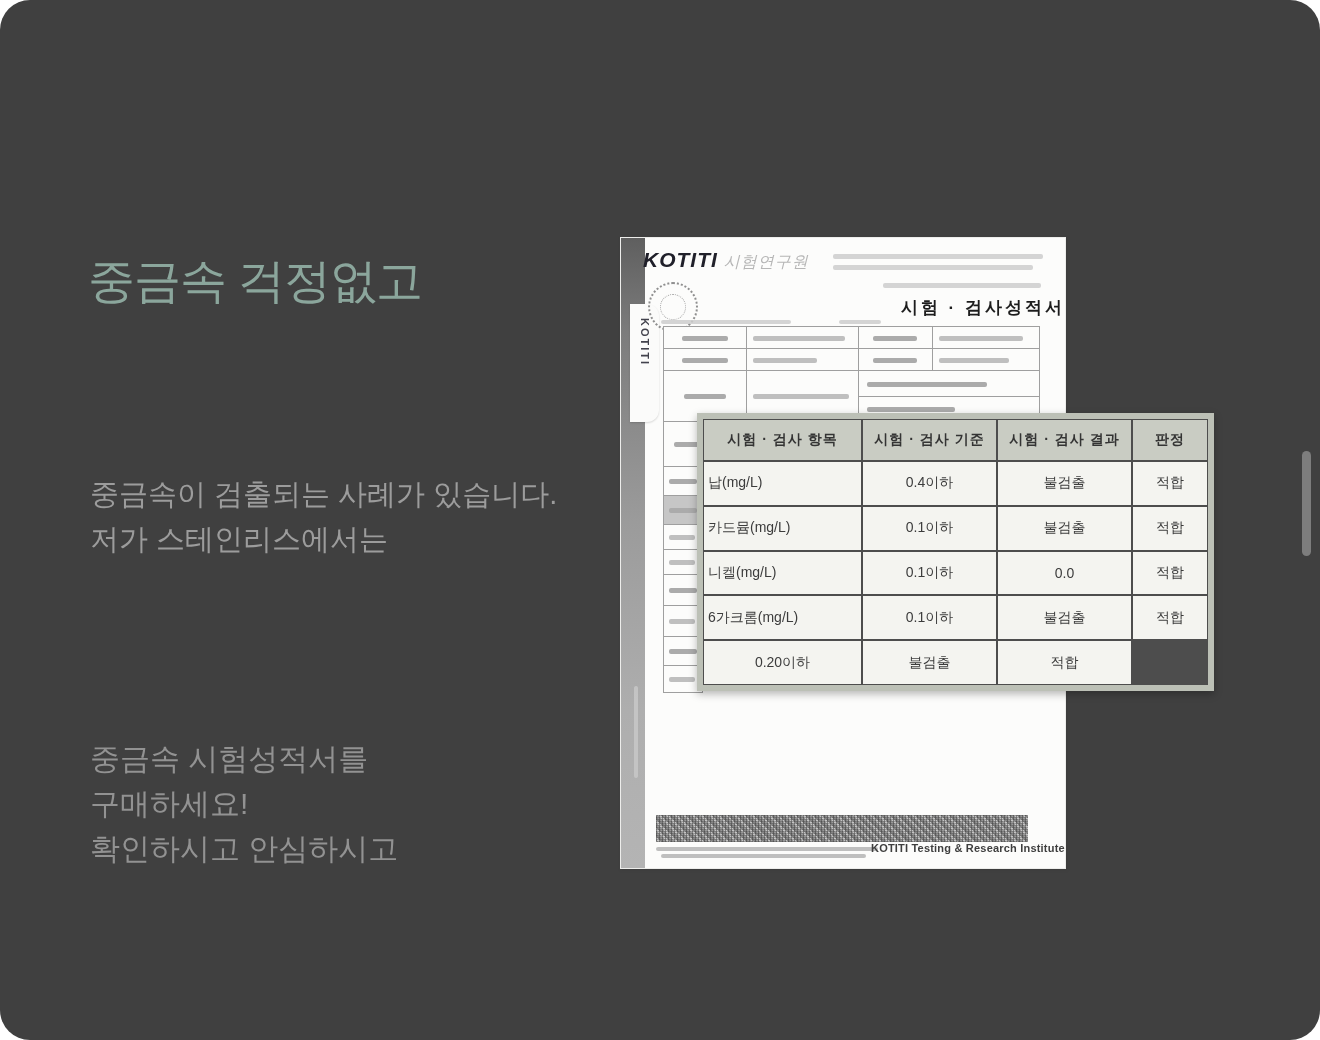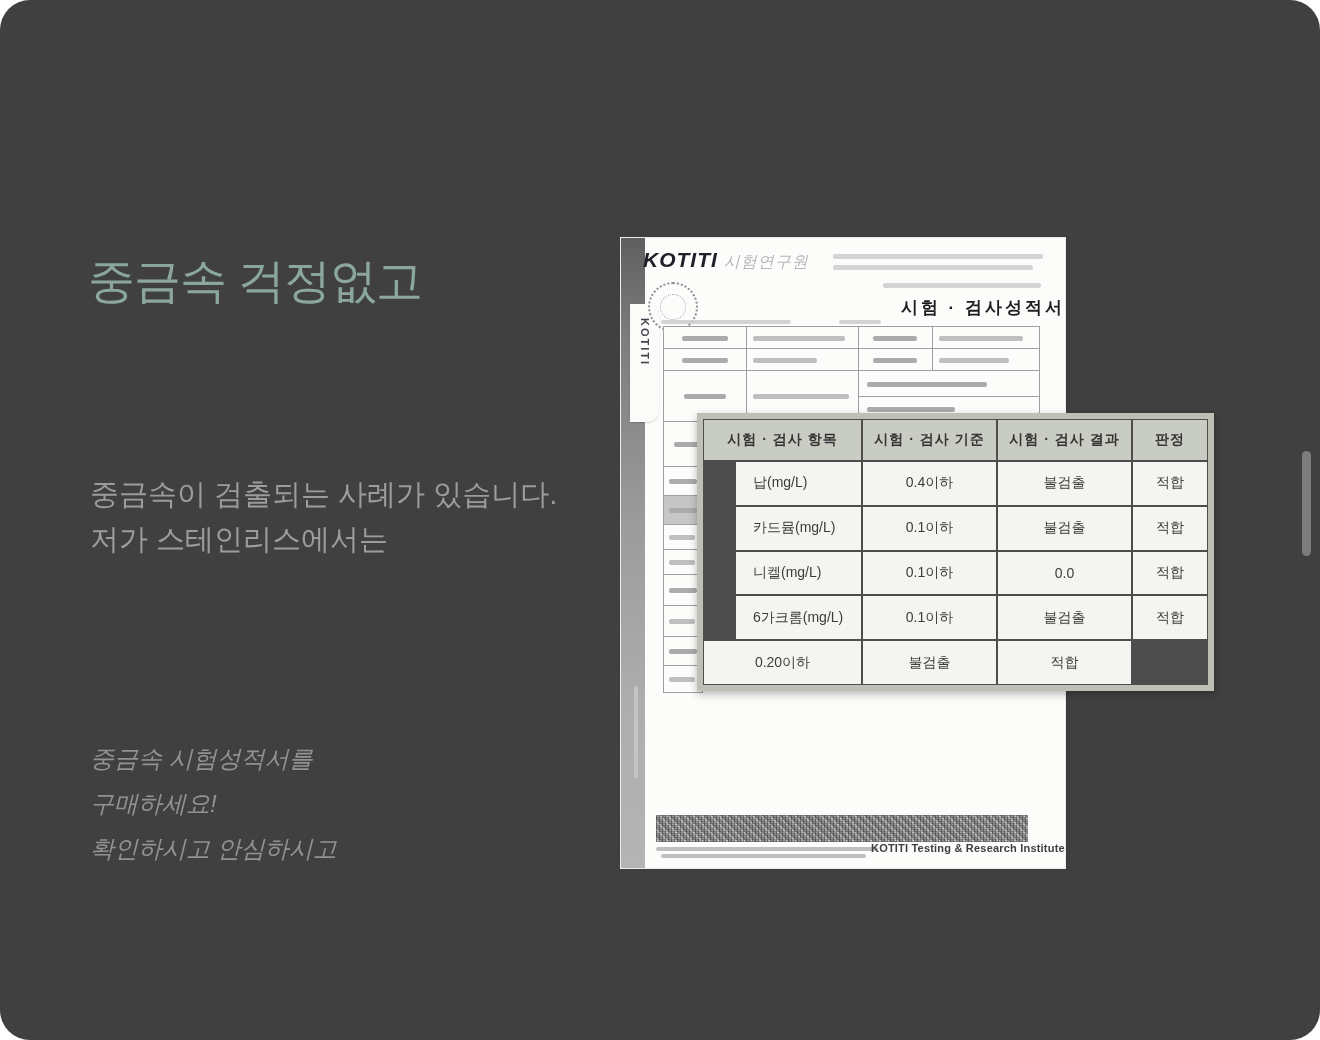--- a/index.html
+++ b/index.html
@@ -10,21 +10,21 @@
   }
 
   
   .intro-heading { position:absolute; left:88px; top:244px; }
   .intro-heading .hline { font-size:47px; line-height:73px; font-weight:500; color:#8ba69c; letter-spacing:-1px; }
   .para { position:absolute; left:90px; color:#9c9c9c; }
   .para .pline { font-size:29px; line-height:45px; font-weight:400; }
   .para1 { top:472px; }
   .para2 { top:606px; }
   .para3 { top:736px; color:#929292; }
-  .para3 .pline { font-size:24px;font-style:italic; }
+  .para3 .pline { font-size:30px; }
 
   
   .doc {
     position:absolute; left:620px; top:237px; width:446px; height:632px;
     background:#fcfcfb; border:1px solid #ededeb;
     box-shadow:1px 1px 4px rgba(0,0,0,0.08);
   }
   .doc-strip {
     position:absolute; left:0; top:0; width:24px; height:100%;
     background:linear-gradient(180deg,#5f5f5f 0%,#7c7c7c 15%,#9b9b9b 45%,#aeaeae 75%,#b4b4b4 100%);
@@ -83,21 +83,21 @@
     width:100%; height:100%; display:grid;
     grid-template-columns:157px 133px 133px 1fr;
     grid-template-rows:40px repeat(5, 1fr);
     gap:2px; background:#4d4d4d; border:1px solid #4d4d4d;
   }
   .ocell {
     background:#f4f4f0; display:flex; align-items:center; justify-content:center;
     font-size:14px; color:#3c3c3c;
   }
   .ocell.head { background:#c9ccc3; font-weight:700; font-size:14px; color:#343434; letter-spacing:1px; }
-  .ocell.item { justify-content:flex-start; padding-left:17px;margin-left:32px; }
+  .ocell.item { justify-content:flex-start; padding-left:4px; }
 
   
   .scroll-thumb {
     position:absolute; left:1302px; top:451px; width:9px; height:105px;
     background:#7d7d7d; border-radius:5px;
   }
 </style>
 </head>
 <body>
 

